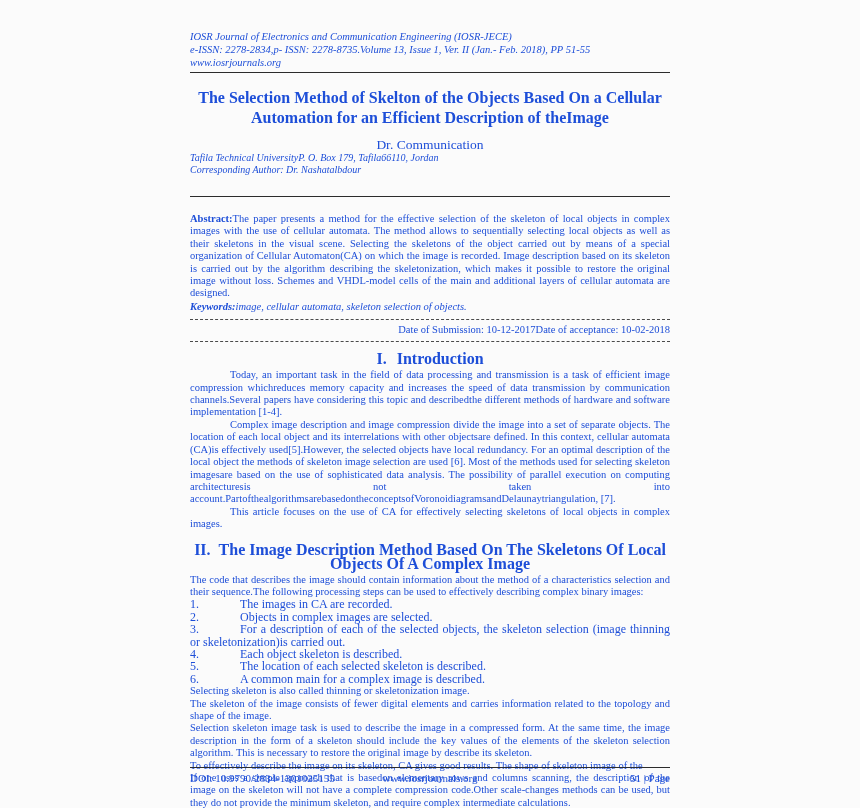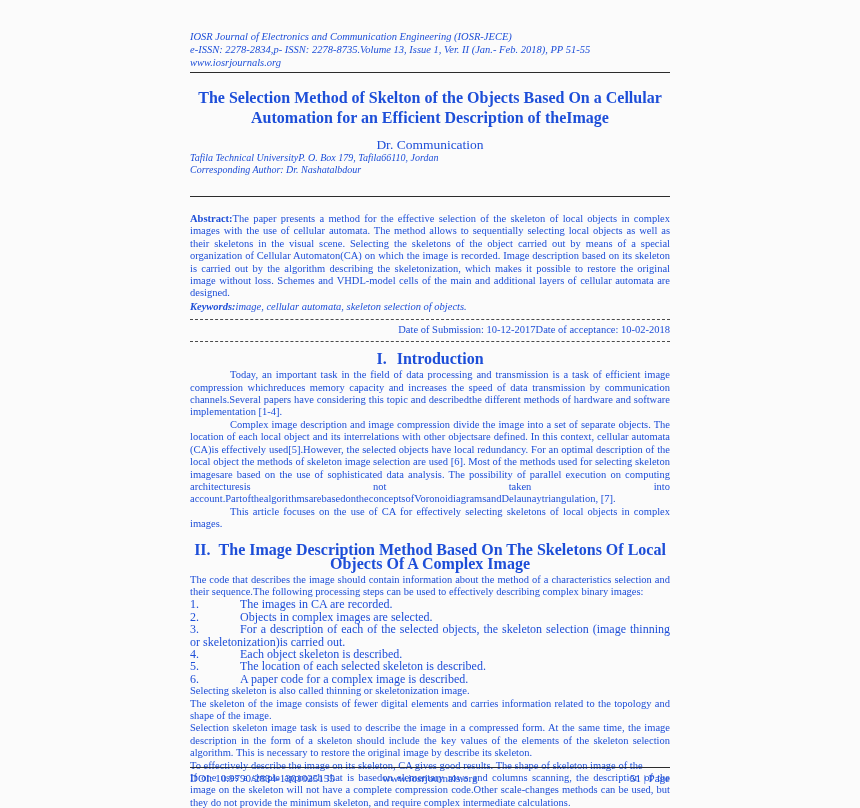--- a/index.html
+++ b/index.html
@@ -170,21 +170,21 @@
     <div class="list-item">
       <span class="num">3.</span><span>For a description of each of the selected objects, the skeleton selection (image thinning or skeletonization)is carried out.</span>
     </div>
     <div class="list-item">
       <span class="num">4.</span><span>Each object skeleton is described.</span>
     </div>
     <div class="list-item">
       <span class="num">5.</span><span>The location of each selected skeleton is described.</span>
     </div>
     <div class="list-item">
-      <span class="num">6.</span><span>A paper code for a complex image is described.</span>
+      <span class="num">6.</span><span>A common main for a complex image is described.</span>
     </div>
 
     <p class="para">Selecting skeleton is also called thinning or skeletonization image.</p>
     <p class="para">The skeleton of the image consists of fewer digital elements and carries information related to the topology and shape of the image.</p>
     <p class="para">Selection skeleton image task is used to describe the image in a compressed form. At the same time, the image description in the form of a skeleton should include the key values of the elements of the skeleton selection algorithm. This is necessary to restore the original image by describe its skeleton.</p>
     <p class="para">To effectively describe the image on its skeleton, CA gives good results. The shape of skeleton image of the</p>
     <p class="para">If one uses a simple approach that is basedon elementary rows and columns scanning, the description of the image on the skeleton will not have a complete compression code.Other scale-changes methods can be used, but they do not provide the minimum skeleton, and require complex intermediate calculations.</p>
 
   </div>
 

